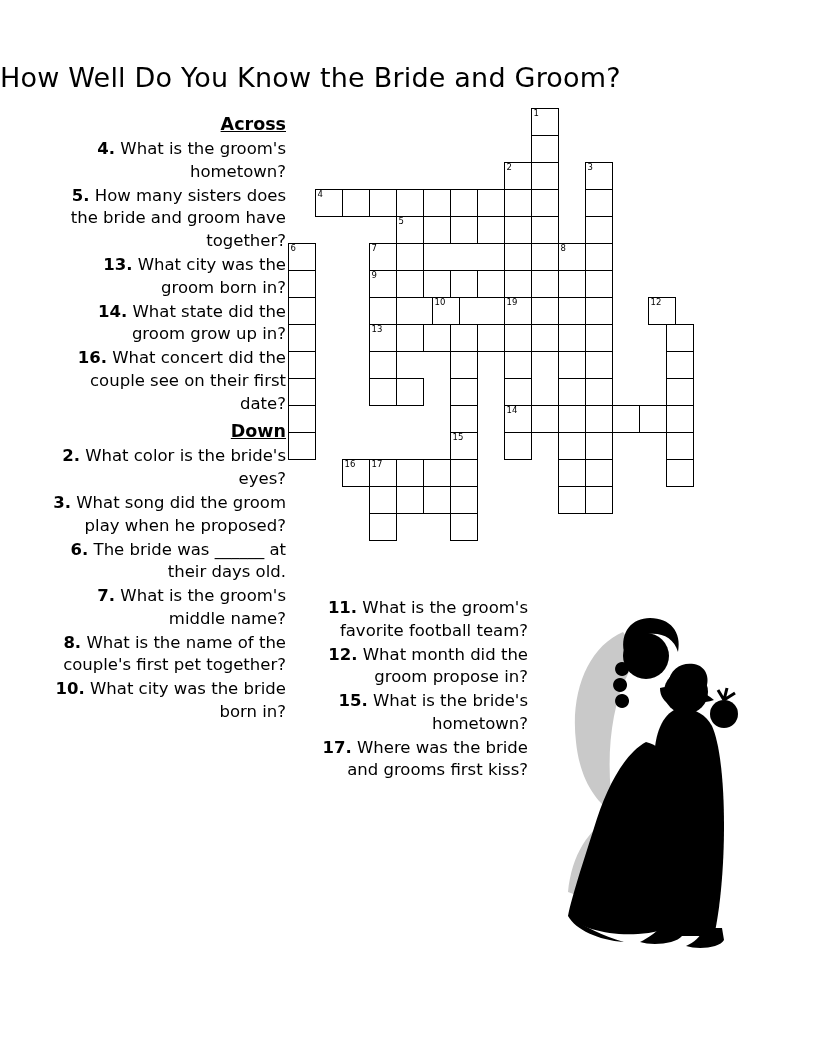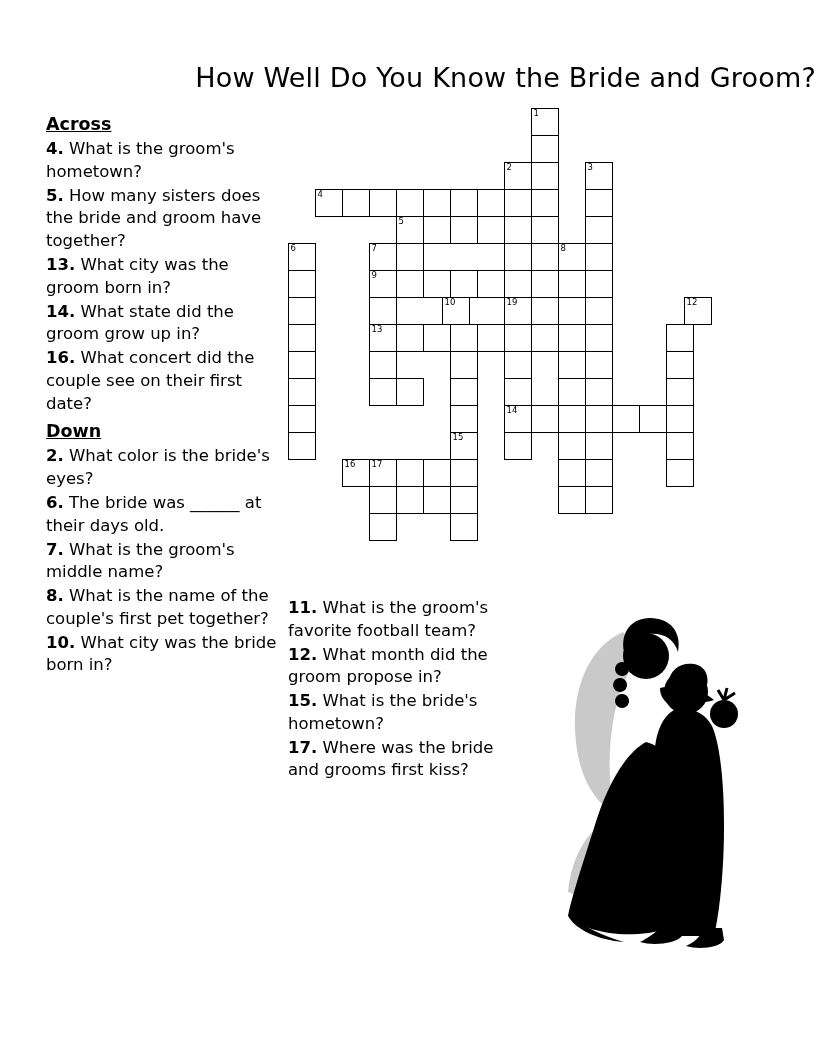--- a/index.html
+++ b/index.html
@@ -18,30 +18,31 @@
   .page {
     position: relative;
     width: 816px;
     height: 1056px;
   }
   #title {
     position: absolute;
     top: 44px;
     left: 0;
     width: 816px;
-    text-align: right;
+    text-align: left;
     font-size: 27px;
     font-weight: normal;
     letter-spacing: 0.2px;
   }
   
   .clue-col {
     position: absolute;
     font-size: 16.5px;
     line-height: 1.38;
+    text-align: right;
   }
   #col-left {
     left: 46px;
     top: 112px;
     width: 240px;
   }
   #col-mid {
     left: 288px;
     top: 597px;
     width: 240px;
@@ -121,20 +122,24 @@
     <p class="clue">
       <span class="num">16.</span>
       <span>What concert did the couple see on their first date?</span>
     </p>
 
     <div class="heading second">Down</div>
 
     <p class="clue">
       <span class="num">2.</span>
       <span>What color is the bride's eyes?</span>
+    </p>
+    <p class="clue">
+      <span class="num">3.</span>
+      <span>What song did the groom play when he proposed?</span>
     </p>
     <p class="clue">
       <span class="num">6.</span>
       <span>The bride was ______ at their days old.</span>
     </p>
     <p class="clue">
       <span class="num">7.</span>
       <span>What is the groom's middle name?</span>
     </p>
     <p class="clue">
@@ -219,29 +224,29 @@
       <div class="cell" style="left: 108px; top: 162px;"></div>
       <div class="cell" style="left: 135px; top: 162px;"></div>
       <div class="cell" style="left: 162px; top: 162px;"></div>
       <div class="cell" style="left: 189px; top: 162px;"></div>
       <div class="cell" style="left: 216px; top: 162px;"></div>
       <div class="cell" style="left: 243px; top: 162px;"></div>
       <div class="cell" style="left: 270px; top: 162px;"></div>
       <div class="cell" style="left: 297px; top: 162px;"></div>
       <div class="cell" style="left: 0px; top: 189px;"></div>
       <div class="cell" style="left: 81px; top: 189px;"></div>
-      <div class="cell" style="left: 154px; top: 189px;">
+      <div class="cell" style="left: 144px; top: 189px;">
         <span class="cn">10</span>
       </div>
       <div class="cell" style="left: 216px; top: 189px;">
         <span class="cn">19</span>
       </div>
       <div class="cell" style="left: 270px; top: 189px;"></div>
       <div class="cell" style="left: 297px; top: 189px;"></div>
-      <div class="cell" style="left: 396px; top: 189px;">
+      <div class="cell" style="left: 360px; top: 189px;">
         <span class="cn">12</span>
       </div>
       <div class="cell" style="left: 0px; top: 216px;"></div>
       <div class="cell" style="left: 81px; top: 216px;">
         <span class="cn">13</span>
       </div>
       <div class="cell" style="left: 108px; top: 216px;"></div>
       <div class="cell" style="left: 135px; top: 216px;"></div>
       <div class="cell" style="left: 162px; top: 216px;"></div>
       <div class="cell" style="left: 189px; top: 216px;"></div>

